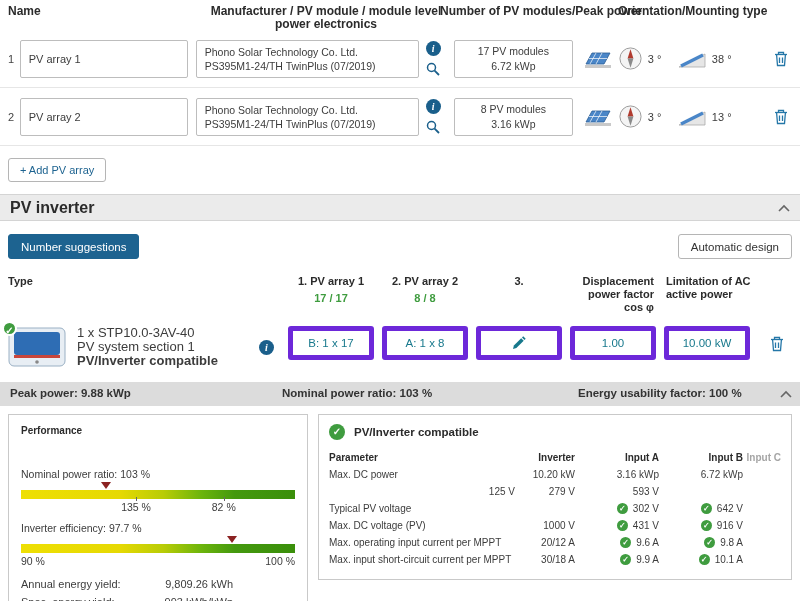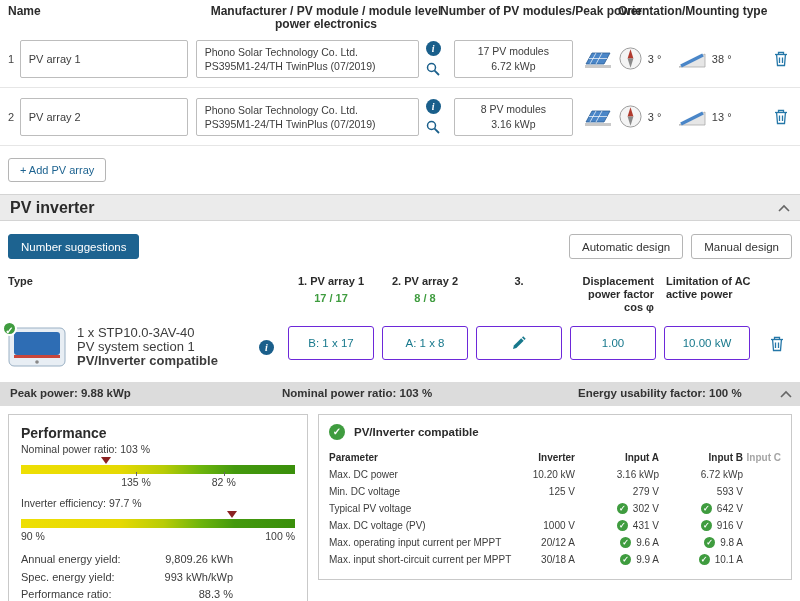--- a/index.html
+++ b/index.html
@@ -65,37 +65,37 @@
 
   .type-cell { display: flex; align-items: center; padding-left: 8px; margin-top: 12px; }
   .inv-img-wrap { position: relative; width: 60px; flex: none; }
   .badge { position: absolute; top: -6px; left: -6px; width: 15px; height: 15px; border-radius: 50%;
            background: #3f9c3f; color: #fff; font-size: 10px; line-height: 15px; text-align: center;
            border: 2px solid #fff; font-weight: bold; }
   .inv-text { margin-left: 9px; font-size: 13px; line-height: 14px; }
   .inv-text .bold { font-weight: bold; }
   .type-cell .info-i { margin-left: auto; margin-right: 10px; }
 
-  .sel-box { width: 86px; height: 34px; margin: 12px auto 0; border: 1px solid #6d28d9;
+  .sel-box { width: 86px; height: 34px; margin: 12px auto 0; border: 5px solid #6d28d9;
              border-radius: 3px; color: #17788c; font-size: 11.5px; display: flex;
              align-items: center; justify-content: center; background: #fff; cursor: pointer; }
   .inv-trash { margin: 22px auto 0; text-align: center; cursor: pointer; }
 
   .summary { position: relative; height: 24px; background: #dcdcdc; margin-top: 14px;
              font-size: 11.5px; font-weight: bold; color: #333; }
   .summary span { position: absolute; top: 5px; }
   .s1 { left: 10px; } .s2 { left: 282px; } .s3 { left: 530px; padding-left: 48px; }
   .summary .chev { position: absolute; right: 8px; top: 8px; }
 
   
   .panels { display: flex; gap: 10px; margin: 8px 8px 0 8px; }
   .perf-panel { width: 300px; border: 1px solid #c9c9c9; padding: 10px 12px; height: 215px; flex: none; }
   .compat-panel { flex: 1; border: 1px solid #c9c9c9; padding: 9px 10px; height: 166px; }
 
-  .p-title { font-weight: bold; font-size: 14px; margin-bottom: 2px; color: #2b2b2b; }
+  .p-title { font-weight: bold; font-size: 10px; margin-bottom: 32px; color: #2b2b2b; }
   .bar-label { font-size: 10.5px; margin-bottom: 10px; }
   .bar { position: relative; height: 9px; margin-top: 2px;
          background: linear-gradient(90deg,#eedf04 0%,#e6d903 36%,#b8cc06 52%,#6bb40c 66%,#44990e 78%,#3a8f0b 100%); }
   .marker { position: absolute; top: -8px; transform: translateX(-50%); width: 0; height: 0;
             border-left: 5px solid transparent; border-right: 5px solid transparent;
             border-top: 7px solid #8b2222; }
   .bar-scale { position: relative; height: 15px; font-size: 10.5px; margin-bottom: 8px; }
   .bar-scale span { position: absolute; top: 2px; }
   .tick { position: absolute; top: -2px; width: 1px; height: 4px; background: #666; }
   .sc-mid1 { left: 42%; transform: translateX(-50%); }
@@ -236,21 +236,20 @@
   <span>PV inverter</span>
   <svg class="chev" width="12" height="8" viewBox="0 0 12 8">
       <polyline points="1,7 6,2 11,7" fill="none" stroke="#666" stroke-width="1.6"></polyline>
     </svg>
 </div>
 
 <div class="btn-row">
   <button class="btn btn-primary">Number suggestions</button>
   <div class="spacer"></div>
   <button class="btn btn-light">Automatic design</button>
-  <button class="btn btn-light">Manual design</button>
 </div>
 
 <div class="inv-grid">
 
   <div class="ih ih-type">Type</div>
   <div class="ih">
     <div>1. PV array 1</div>
     <div class="ih-green">17 / 17</div>
   </div>
   <div class="ih">
@@ -377,21 +376,20 @@
       </div>
 
       <div class="c-row">
         <div class="cell-param">Max. DC power</div>
         <div class="cell-num">10.20 kW</div>
         <div class="cell-num">3.16 kWp</div>
         <div class="cell-num">6.72 kWp</div>
         <div></div>
       </div>
       <div class="c-row">
-        <div class="cell-param">Min. DC voltage</div>
         <div class="cell-num">125 V</div>
         <div class="cell-num">279 V</div>
         <div class="cell-num">593 V</div>
         <div></div>
       </div>
       <div class="c-row">
         <div class="cell-param">Typical PV voltage</div>
         <div class="cell-num"></div>
         <div class="val">
             <span class="mini-check">✓</span>

